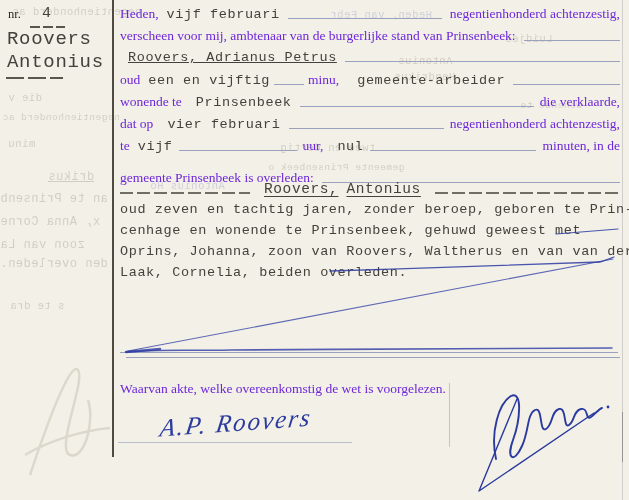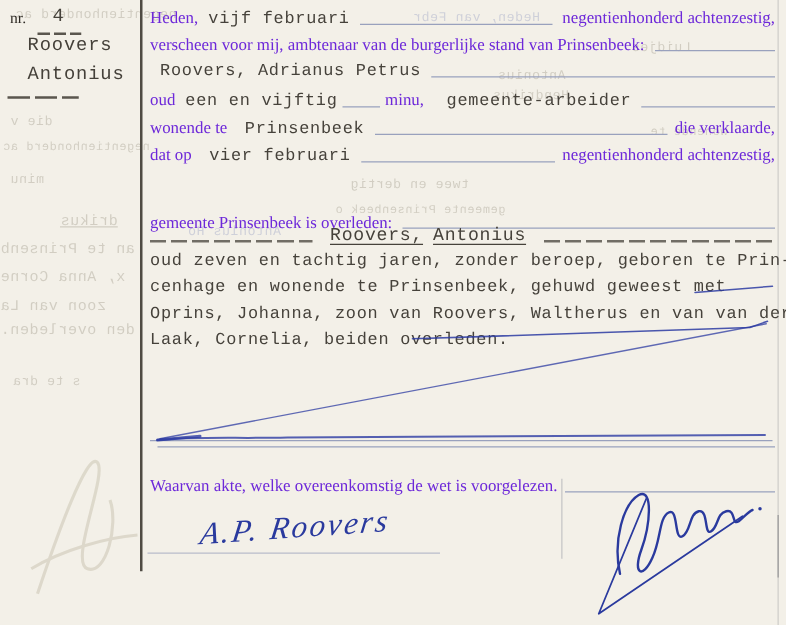--- a/index.html
+++ b/index.html
@@ -18,22 +18,22 @@
   .dashfill{flex:1 1 auto;height:2px;align-self:flex-end;margin-bottom:3px;
     background:repeating-linear-gradient(90deg,#5a564e 0 13px,rgba(0,0,0,0) 13px 17px);opacity:.85;}
   .dashfill.fx{flex:0 0 auto;}
   .g4{margin-left:4px;} .g6{margin-left:6px;} .g8{margin-left:8px;} .g14{margin-left:14px;} .g18{margin-left:18px;}
   
   .vrule{position:absolute;left:112px;top:0;width:1.5px;height:457px;background:#4f4b43;}
   .margin-nr{position:absolute;left:8px;top:7px;font-size:12.5px;}
   .margin-nr-val{position:absolute;left:42px;top:5px;font-family:"Liberation Mono",monospace;font-size:15px;color:#46423b;}
   .nr-underline{position:absolute;left:30px;top:26px;width:35px;height:2px;
     background:repeating-linear-gradient(90deg,#5a564e 0 10px,rgba(0,0,0,0) 10px 13px);}
-  .margin-name{position:absolute;left:22px;font-family:"Liberation Mono","DejaVu Sans Mono",monospace;
-    font-size:15px;letter-spacing:.7px;color:#45413a;}
+  .margin-name{position:absolute;left:7px;font-family:"Liberation Mono","DejaVu Sans Mono",monospace;
+    font-size:19px;letter-spacing:.7px;color:#45413a;}
   .margin-dash{position:absolute;left:6px;top:77px;width:57px;height:2px;
     background:repeating-linear-gradient(90deg,#5a564e 0 18px,rgba(0,0,0,0) 18px 22px);}
   
   .hline{position:absolute;height:0;border-bottom:1.1px solid #99a1bd;}
   .crease{position:absolute;width:1px;background:rgba(95,100,120,.30);}
   .edge{position:absolute;width:1px;background:rgba(120,120,126,.28);}
   
   .bleed{position:absolute;transform:scaleX(-1);opacity:.34;color:#938d7c;
     font-family:"Liberation Mono","DejaVu Sans Mono",monospace;font-size:10.5px;letter-spacing:.5px;white-space:nowrap;}
   .bleed.blue{color:#8a93bd;}
@@ -81,21 +81,21 @@
     <span class="fill g8"></span>
     <span class="serif g8">negentienhonderd achtenzestig,</span>
   </div>
 
   <div class="row" style="top:28px;">
     <span class="serif">verscheen voor mij, ambtenaar van de burgerlijke stand van Prinsenbeek:</span>
     <span class="fill g8"></span>
   </div>
 
   <div class="row" style="top:50px;">
-    <span class="typed" style="padding-left:8px;">Roovers, Adrianus Petrus</span>
+    <span class="typed" style="padding-left:8px;text-decoration:underline;">Roovers, Adrianus Petrus</span>
     <span class="fill g8"></span>
   </div>
 
   <div class="row" style="top:72px;">
     <span class="serif">oud</span>
     <span class="typed g8">een en vijftig</span>
     <span class="fill fx g4" style="width:30px;"></span>
     <span class="serif g4">minu,</span>
     <span class="typed g18">gemeente-arbeider</span>
     <span class="fill g8"></span>
@@ -108,20 +108,29 @@
     <span class="serif g6">die verklaarde,</span>
   </div>
 
   <div class="row" style="top:116px;">
     <span class="serif">dat op</span>
     <span class="typed g14">vier februari</span>
     <span class="fill g8"></span>
     <span class="serif g6">negentienhonderd achtenzestig,</span>
   </div>
 
+  <div class="row" style="top:138px;">
+    <span class="serif">te</span>
+    <span class="typed g8">vijf</span>
+    <span class="fill fx g6" style="width:118px;"></span>
+    <span class="serif g6">uur,</span>
+    <span class="typed g14">nul</span>
+    <span class="fill g6"></span>
+    <span class="serif g6">minuten, in de</span>
+  </div>
 
   <div class="row" style="top:170px;">
     <span class="serif">gemeente Prinsenbeek is overleden:</span>
     <span class="fill g8"></span>
   </div>
 
   <div class="row" style="top:181px;">
     <span class="dashfill fx" style="width:130px;"></span>
     <span class="typed u g14" style="font-size:14.5px;">Roovers,</span>
     <span class="typed u g8" style="font-size:14.5px;">Antonius</span>
@@ -139,21 +148,21 @@
   </div>
   <div class="row" style="top:265px;">
     <span class="typed">Laak, Cornelia, beiden overleden.</span>
   </div>
 
   <div class="hline" style="left:120px;width:498px;top:352px;"></div>
 
   <div class="row" style="top:357px;">
     <span class="fill g6"></span>
   </div>
-  <div class="row" style="top:381px;">
+  <div class="row" style="top:381px;flex-direction:column;">
     <span class="serif">Waarvan akte, welke overeenkomstig de wet is voorgelezen.</span>
     <span class="fill g6"></span>
   </div>
 
   <div class="hline" style="left:118px;width:234px;top:442px;opacity:.65;"></div>
   <div class="crease" style="left:449px;top:383px;height:64px;"></div>
   <div class="edge" style="left:622px;top:0;height:500px;"></div>
   <div class="edge" style="left:622px;top:412px;height:50px;background:rgba(100,100,106,.55);"></div>
 
   <div class="sig-left">A.P. Roovers</div>

